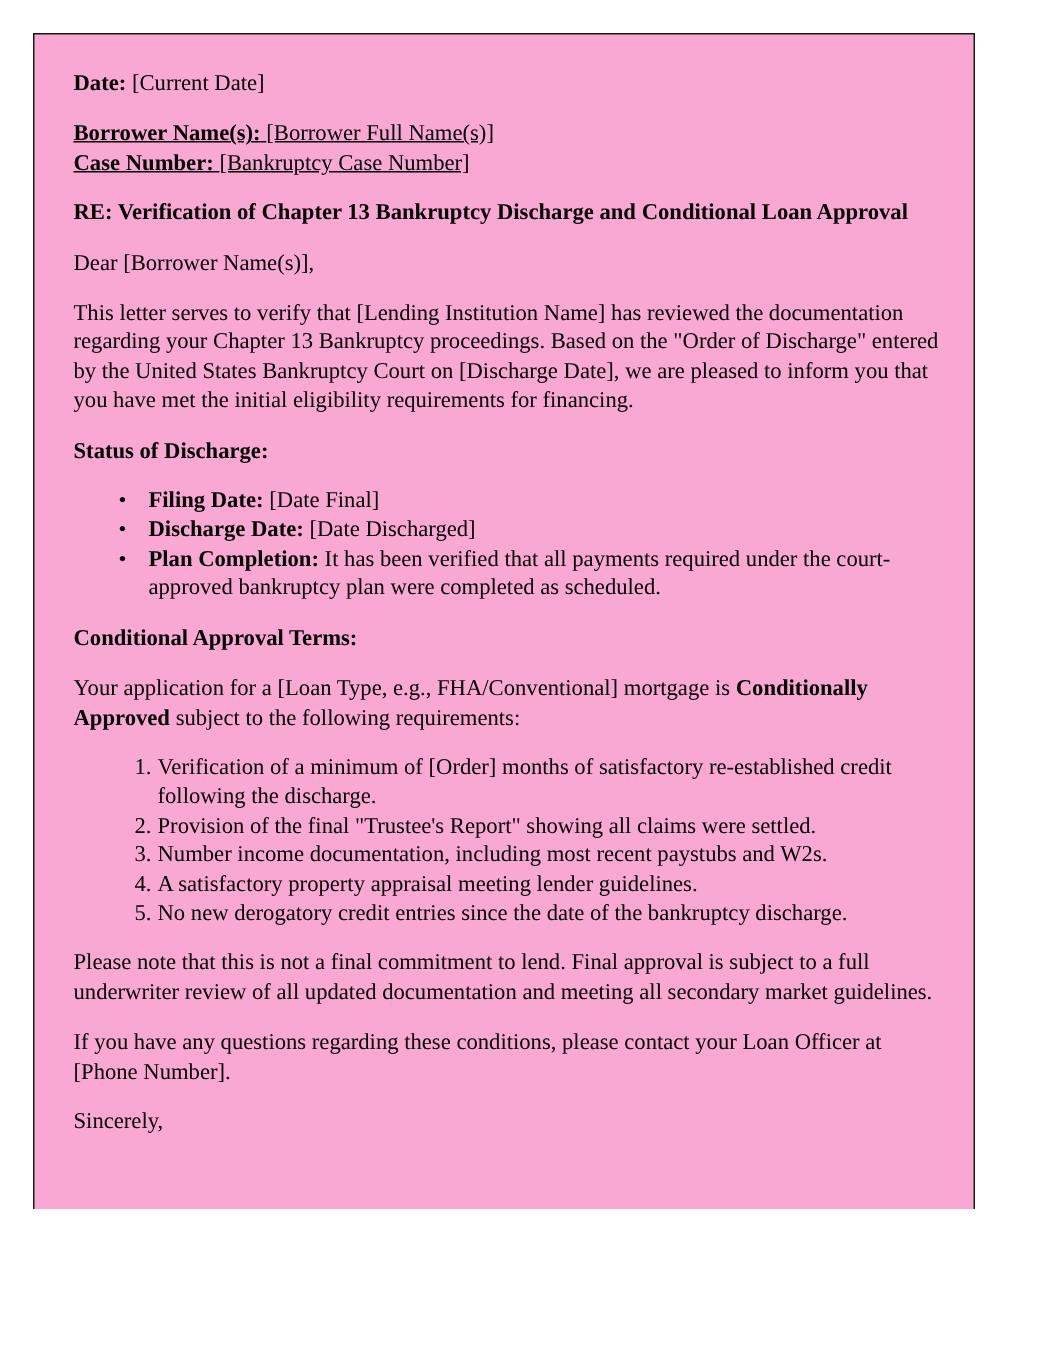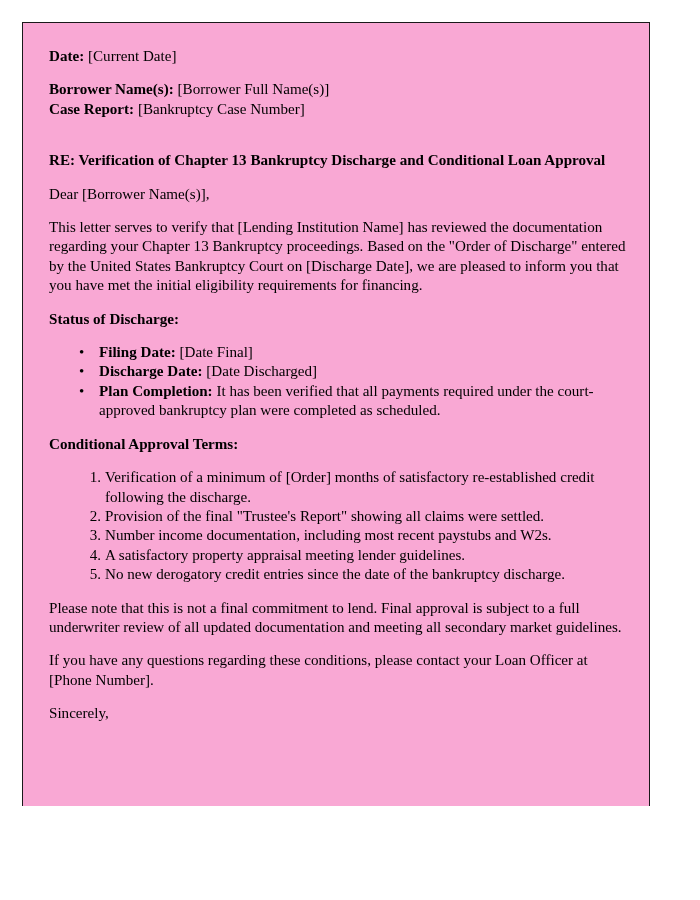--- a/index.html
+++ b/index.html
@@ -41,21 +41,22 @@
   }
 
   .blk {
     margin: 0 0 14px 0;
   }
   .blk.tight {
     margin-bottom: 16px;
   }
 
   .addr-group {
-    margin: 0 0 32px 0;
+    margin: 0 0 14px 0;
+    text-decoration: underline;
   }
   .addr-group .blk {
     margin: 0;
   }
 
   b, strong, .b {
     font-weight: bold;
   }
 
   ul.doc-list {
@@ -108,21 +109,21 @@
       <span class="b">Date:</span>
       <span>[Current Date]</span>
     </p>
 
     <div class="addr-group">
       <p class="blk">
         <span class="b">Borrower Name(s):</span>
         <span>[Borrower Full Name(s)]</span>
       </p>
       <p class="blk">
-        <span class="b">Case Report:</span>
+        <span class="b">Case Number:</span>
         <span>[Bankruptcy Case Number]</span>
       </p>
     </div>
 
     <p class="blk b">RE: Verification of Chapter 13 Bankruptcy Discharge and Conditional Loan Approval</p>
 
     <p class="blk">Dear [Borrower Name(s)],</p>
 
     <p class="blk">This letter serves to verify that [Lending Institution Name] has reviewed the documentation regarding your Chapter 13 Bankruptcy proceedings. Based on the "Order of Discharge" entered by the United States Bankruptcy Court on [Discharge Date], we are pleased to inform you that you have met the initial eligibility requirements for financing.</p>
 
@@ -138,20 +139,23 @@
         <span>[Date Discharged]</span>
       </li>
       <li>
         <span class="b">Plan Completion:</span>
         <span>It has been verified that all payments required under the court-approved bankruptcy plan were completed as scheduled.</span>
       </li>
     </ul>
 
     <p class="blk b">Conditional Approval Terms:</p>
 
+    <p class="blk">
+      <span>Your application for a [Loan Type, e.g., FHA/Conventional] mortgage is </span><span class="b">Conditionally Approved</span><span> subject to the following requirements:</span>
+    </p>
 
     <ol class="doc-list-num">
       <li>Verification of a minimum of [Order] months of satisfactory re-established credit following the discharge.</li>
       <li>Provision of the final "Trustee's Report" showing all claims were settled.</li>
       <li>Number income documentation, including most recent paystubs and W2s.</li>
       <li>A satisfactory property appraisal meeting lender guidelines.</li>
       <li>No new derogatory credit entries since the date of the bankruptcy discharge.</li>
     </ol>
 
     <p class="blk">Please note that this is not a final commitment to lend. Final approval is subject to a full underwriter review of all updated documentation and meeting all secondary market guidelines.</p>

